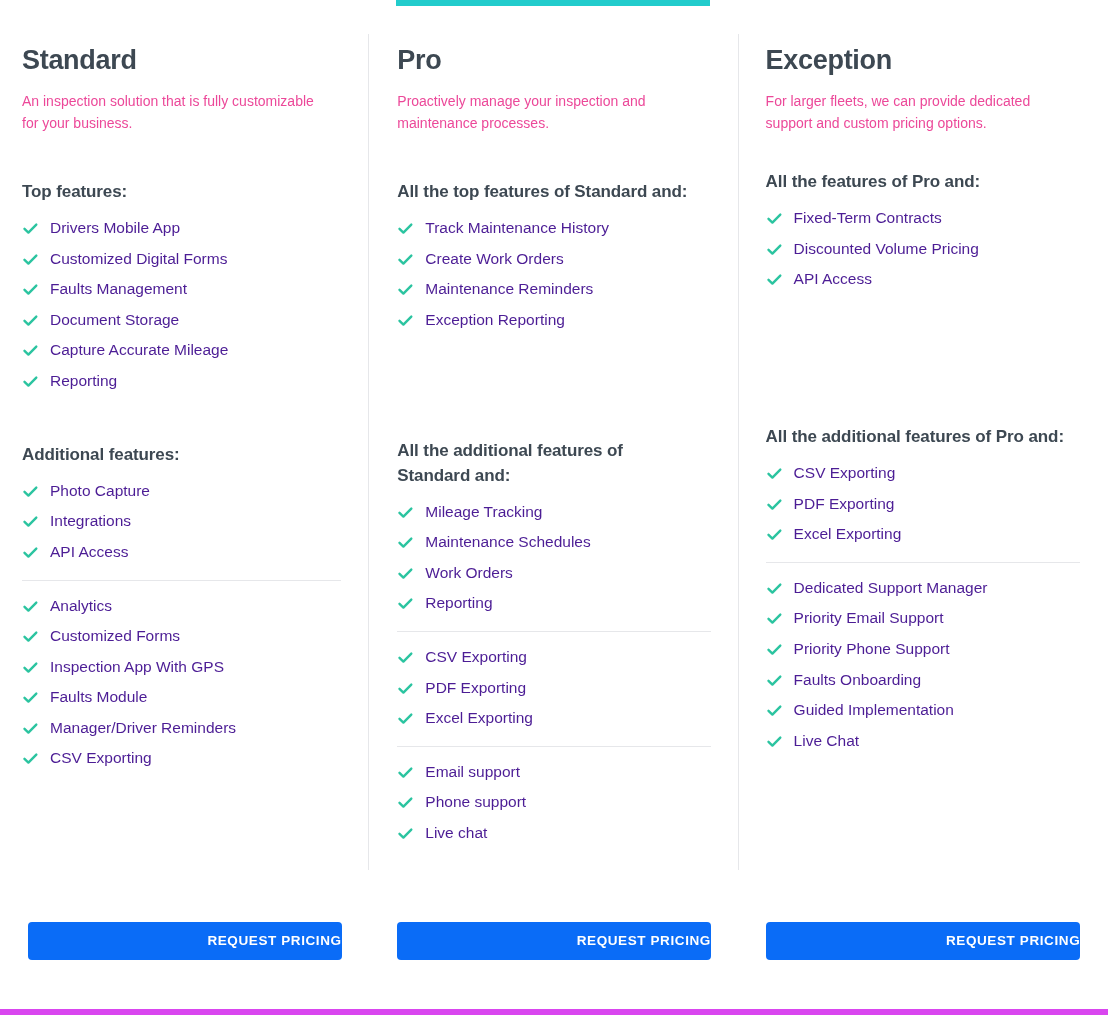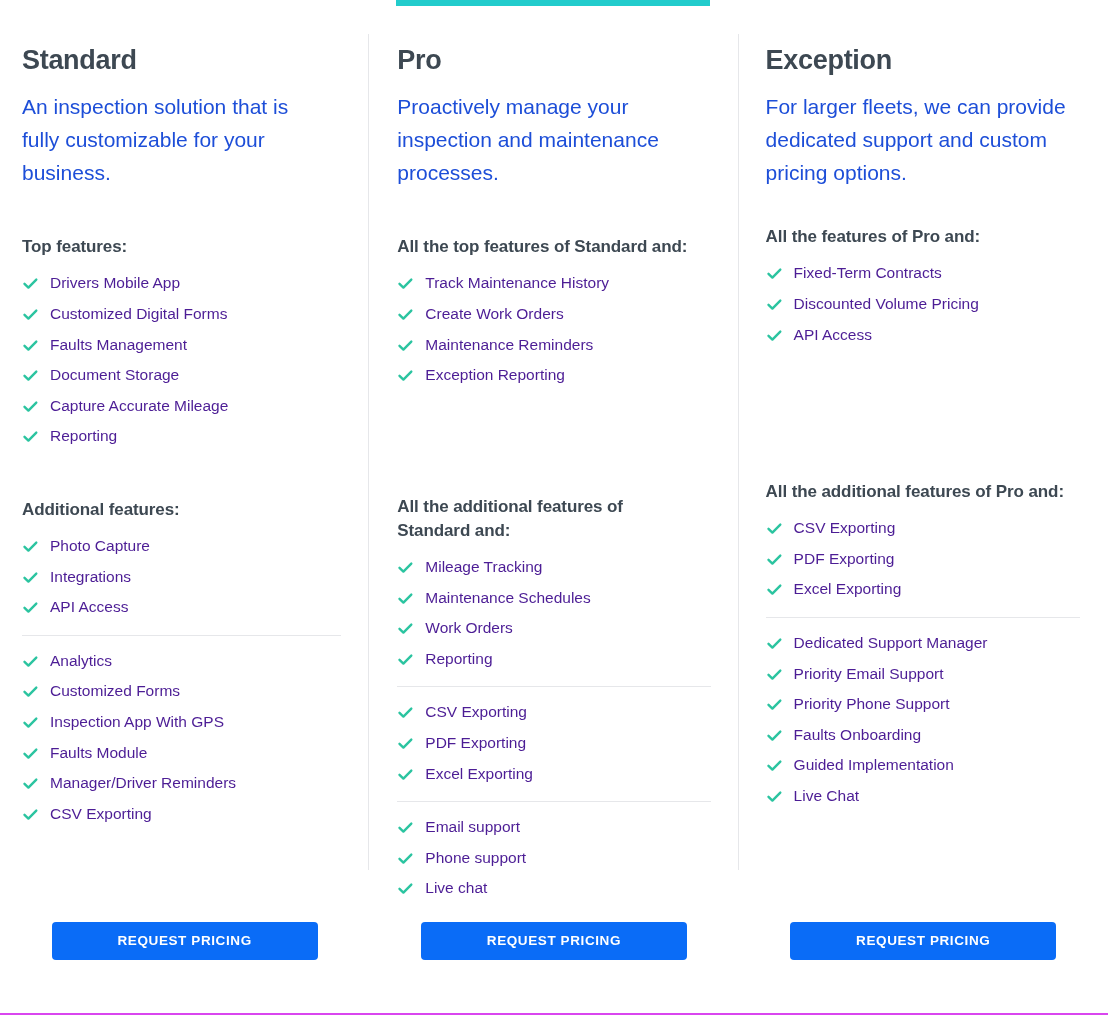--- a/index.html
+++ b/index.html
@@ -10,21 +10,21 @@
     background: #ffffff;
     font-family: "Liberation Sans", sans-serif;
     overflow: hidden;
   }
 
   #pricing-section {
     position: relative;
     width: 1108px;
     height: 1015px;
     background: #ffffff;
-    border-bottom: 2px solid #d946ef;
+    border-bottom: 6px solid #d946ef;
   }
 
   
   .highlight-bar {
     position: absolute;
     top: 0;
     left: 396px;
     width: 314px;
     height: 6px;
     background: #22cccc;
@@ -61,22 +61,22 @@
   .plan-title {
     font-size: 27px;
     font-weight: bold;
     color: #3d4852;
     letter-spacing: -0.3px;
     line-height: 1.1;
     margin-bottom: 14px;
   }
 
   .plan-desc {
-    font-size: 21px;
-    color: #1d4ed8;
+    font-size: 14px;
+    color: #ec4899;
     line-height: 1.58;
     max-width: 305px;
     font-weight: 400;
   }
 
   .group {
     margin-top: 0;
   }
 
   .group-title {
@@ -130,24 +130,24 @@
     width: 1108px;
     display: flex;
   }
   .cta-cell {
     width: 369.3px;
     display: flex;
     justify-content: center;
   }
   .cta-button {
     display: block;
-    width: 266px;
+    width: 314px;
     height: 38px;
     line-height: 38px;
-    text-align: center;
+    text-align: right;
     background: #0a6cf7;
     color: #ffffff;
     border: none;
     border-radius: 4px;
     font-family: "Liberation Sans", sans-serif;
     font-size: 13.5px;
     font-weight: bold;
     letter-spacing: 0.6px;
     cursor: pointer;
   }

